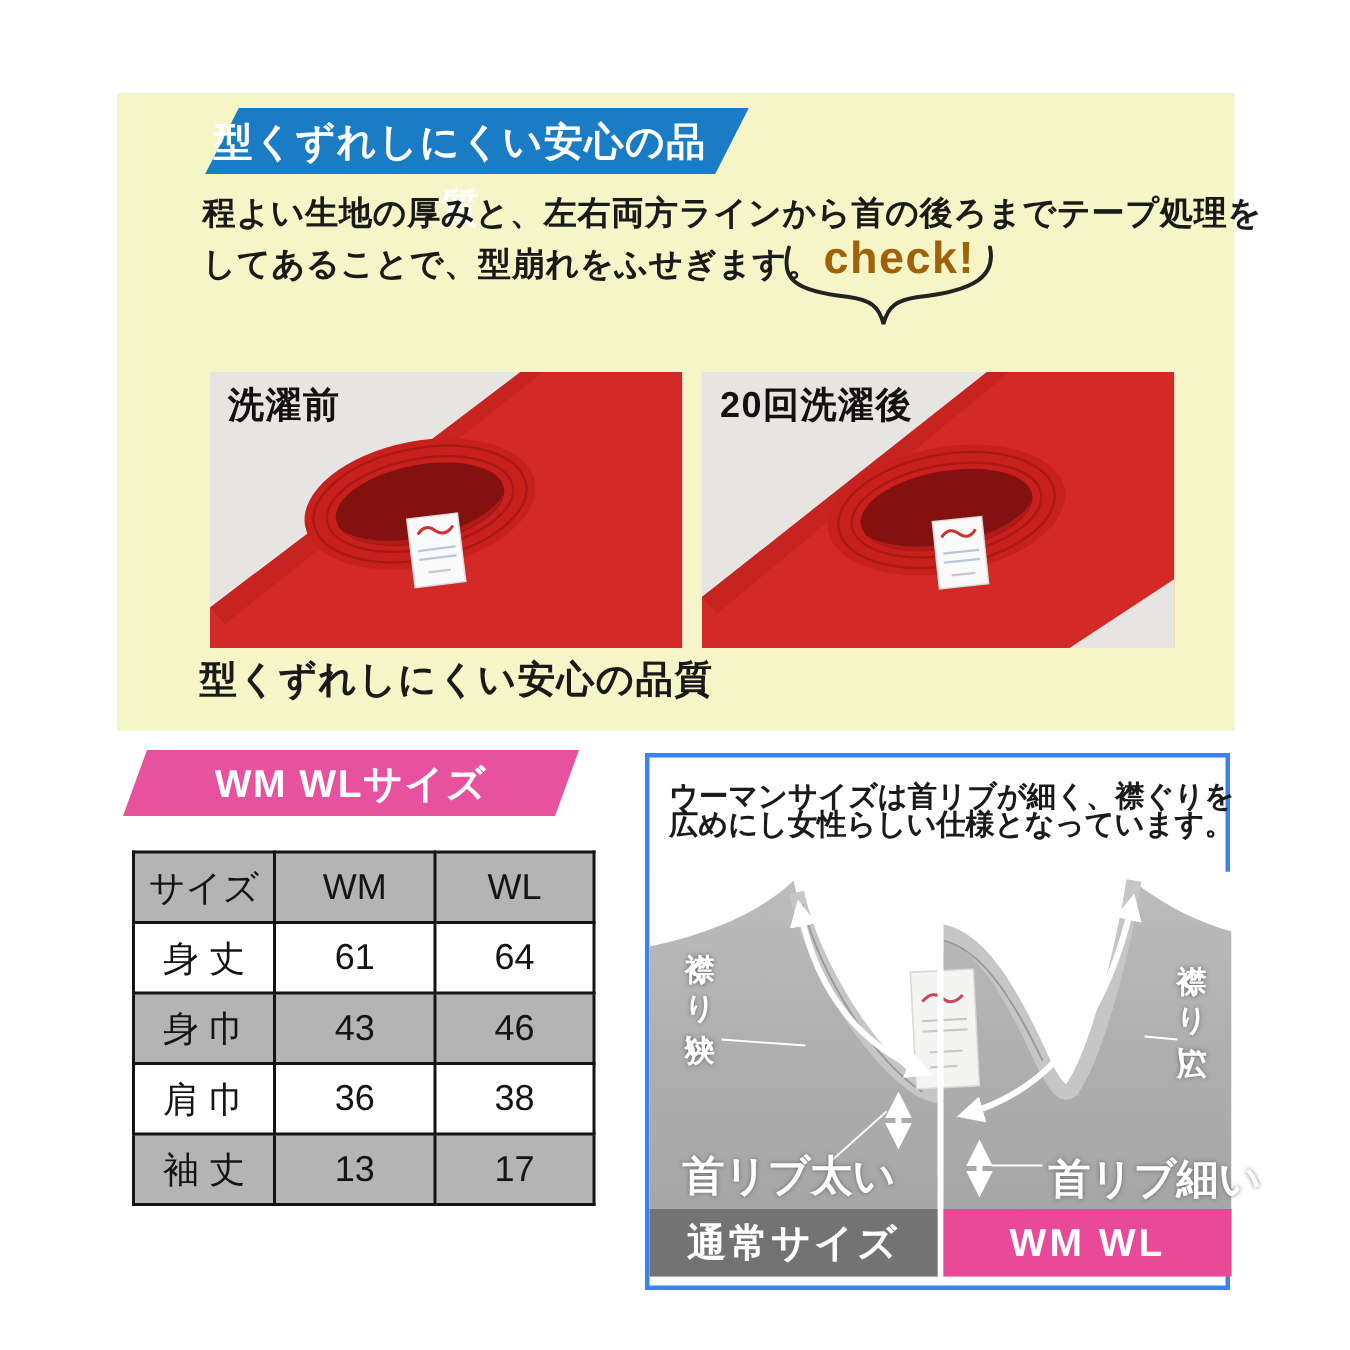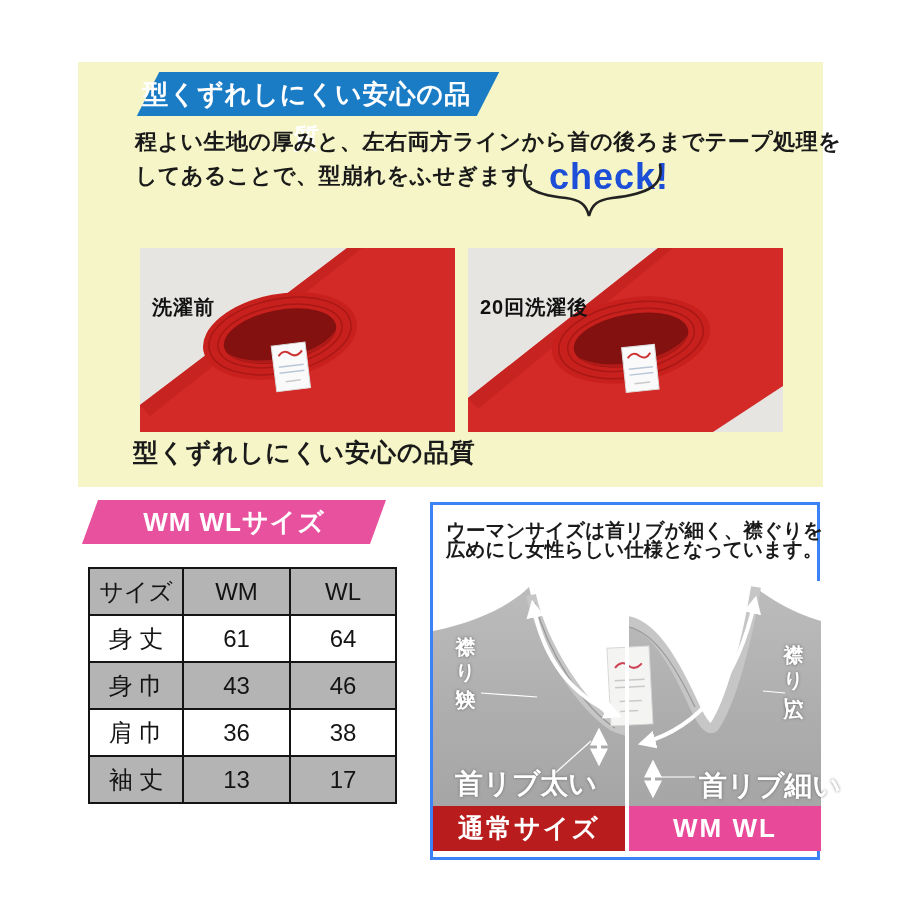--- a/index.html
+++ b/index.html
@@ -8,26 +8,26 @@
   .abs{position:absolute;}
 
   
   .yellow-panel{left:78px;top:62px;width:745px;height:425px;background:#f5f5c7;}
   .banner-blue{left:148px;top:72px;width:340px;height:44px;background:#1b7cc6;transform:skewX(-27deg);}
   .banner-blue .txt{display:block;transform:skewX(27deg);text-align:center;line-height:44px;
                     color:#fff;font-weight:bold;font-size:26px;letter-spacing:1px;}
   .q-line{left:135px;font-size:22px;font-weight:bold;letter-spacing:.5px;white-space:nowrap;}
   .q-line1{top:127px;} .q-line2{top:161px;text-align:right;}
   .q-note{left:135px;top:197px;font-size:18px;font-weight:bold;white-space:nowrap;}
-  .check-word{left:549px;top:156px;font-size:36px;font-weight:bold;color:#1d4ed8;letter-spacing:1px;}
+  .check-word{left:549px;top:156px;font-size:30px;font-weight:bold;color:#a16207;letter-spacing:1px;}
   .check-brace{left:516px;top:163px;width:154px;height:58px;}
 
   .photo{top:248px;width:315px;height:184px;overflow:hidden;}
   .photo-before{left:140px;} .photo-after{left:468px;}
-  .photo-label{position:absolute;left:12px;top:6px;font-size:20px;font-weight:bold;color:#111;letter-spacing:1px;margin-top:40px;}
+  .photo-label{position:absolute;left:12px;top:6px;font-size:24px;font-weight:bold;color:#111;letter-spacing:1px;}
   .quality-caption{left:133px;top:436px;font-size:25px;font-weight:bold;letter-spacing:1px;}
 
   
   .banner-pink{left:90px;top:500px;width:288px;height:44px;background:#e8519e;transform:skewX(-20deg);}
   .banner-pink .txt{display:block;transform:skewX(20deg);text-align:center;line-height:44px;
                     color:#fff;font-weight:bold;font-size:26px;letter-spacing:1px;}
   table.size-table{left:88px;top:567px;position:absolute;border-collapse:collapse;
                    font-size:24px;color:#141414;}
   .size-table td,.size-table th{border:2.5px solid #141414;text-align:center;vertical-align:middle;
                                 font-weight:normal;padding:0;margin-top:36px;}
@@ -41,21 +41,21 @@
   .w-desc{left:13px;font-size:19.5px;font-weight:bold;white-space:nowrap;letter-spacing:0;}
   .w-desc1{top:12px;} .w-desc2{top:31px;}
   .w-photo{left:0;top:76px;width:388px;height:270px;}
   .w-photo svg{position:absolute;left:0;top:0;}
   .v-label{position:absolute;writing-mode:vertical-rl;text-orientation:upright;color:#fff;
            font-weight:bold;font-size:20px;letter-spacing:3px;text-shadow:0 0 3px rgba(90,90,90,.8);}
   .h-label{position:absolute;color:#fff;font-weight:bold;font-size:28px;white-space:nowrap;
            text-shadow:0 0 3px rgba(90,90,90,.8);}
   .bar{position:absolute;top:225px;height:45px;line-height:45px;text-align:center;
        color:#fff;font-weight:bold;font-size:26px;letter-spacing:2px;}
-  .bar-blue{left:0;width:192px;background:#b91c1c;}
+  .bar-blue{left:0;width:192px;background:#737373;}
   .bar-pink{left:196px;width:192px;background:#e84a99;}
 </style>
 </head>
 <body>
 
 <div class="canvas">
 
   <div class="abs yellow-panel"></div>
 
   <div class="abs banner-blue">

